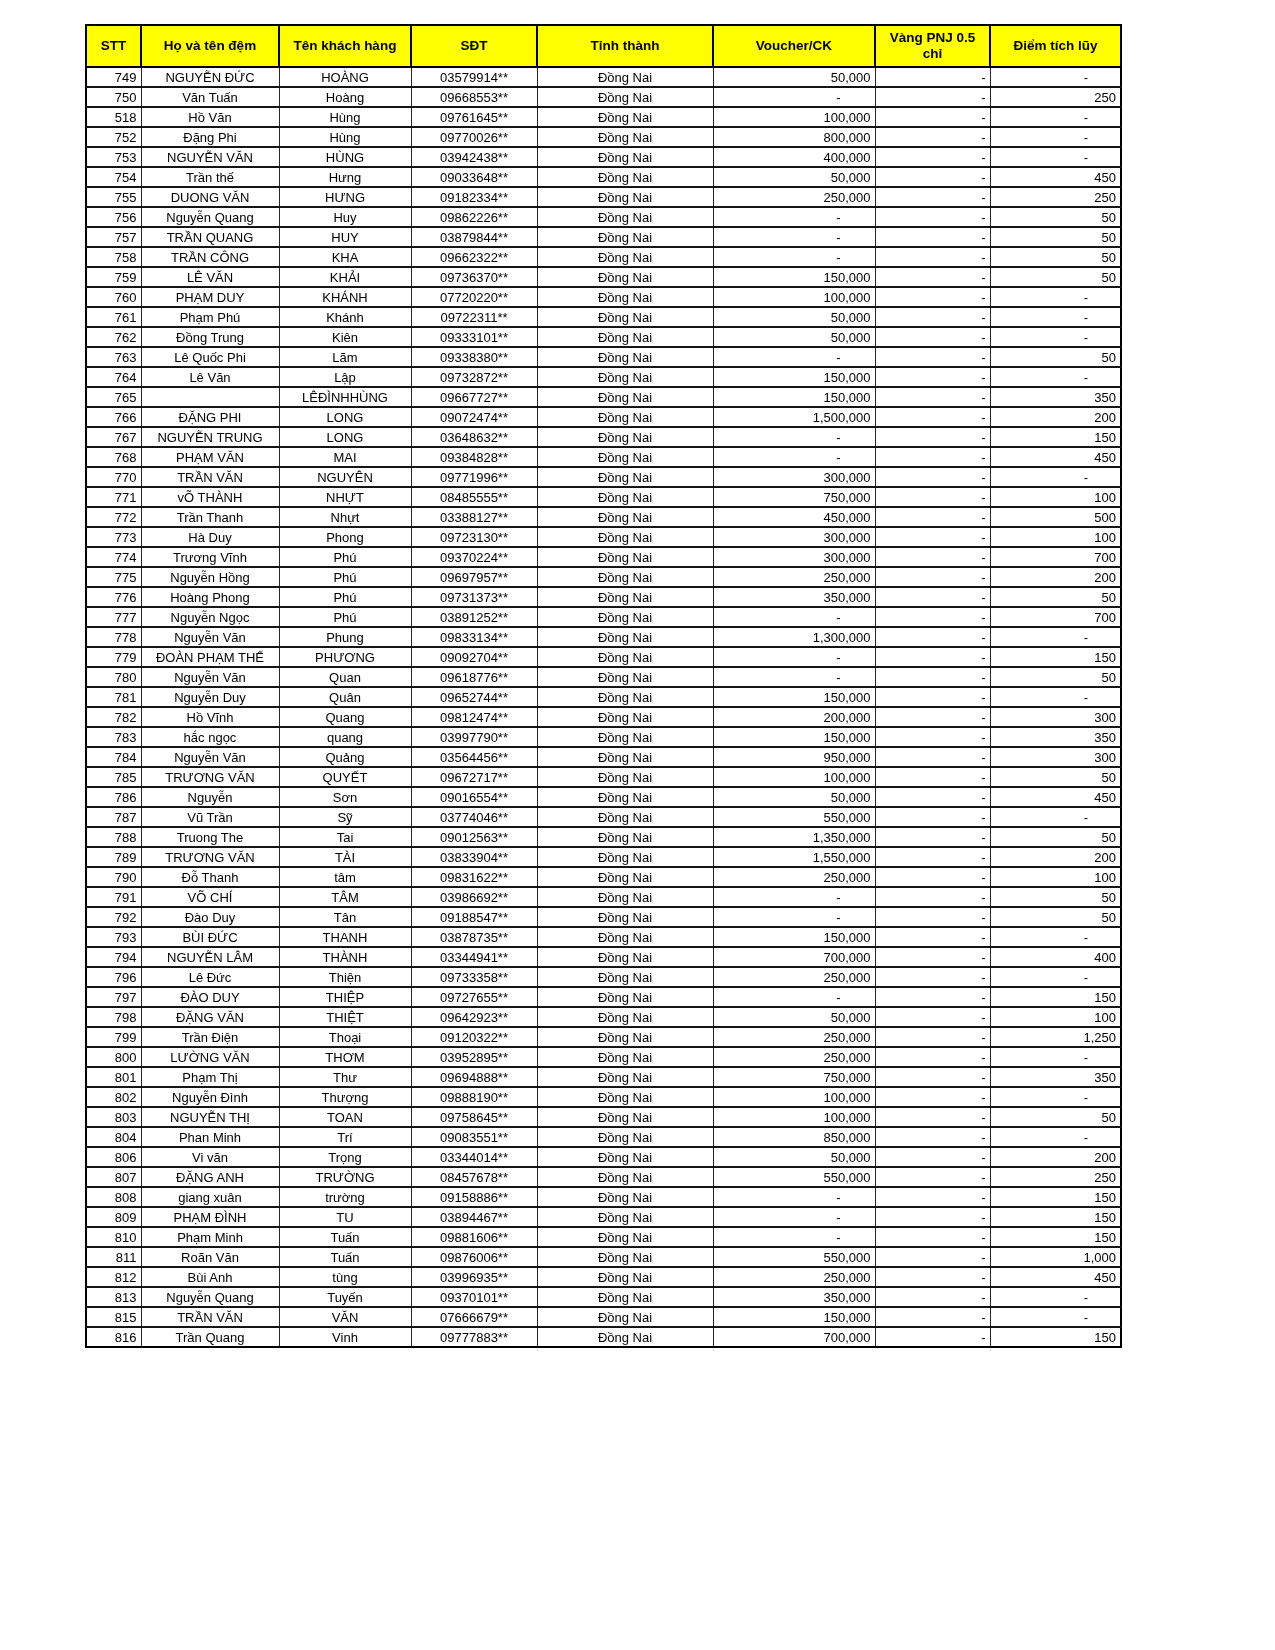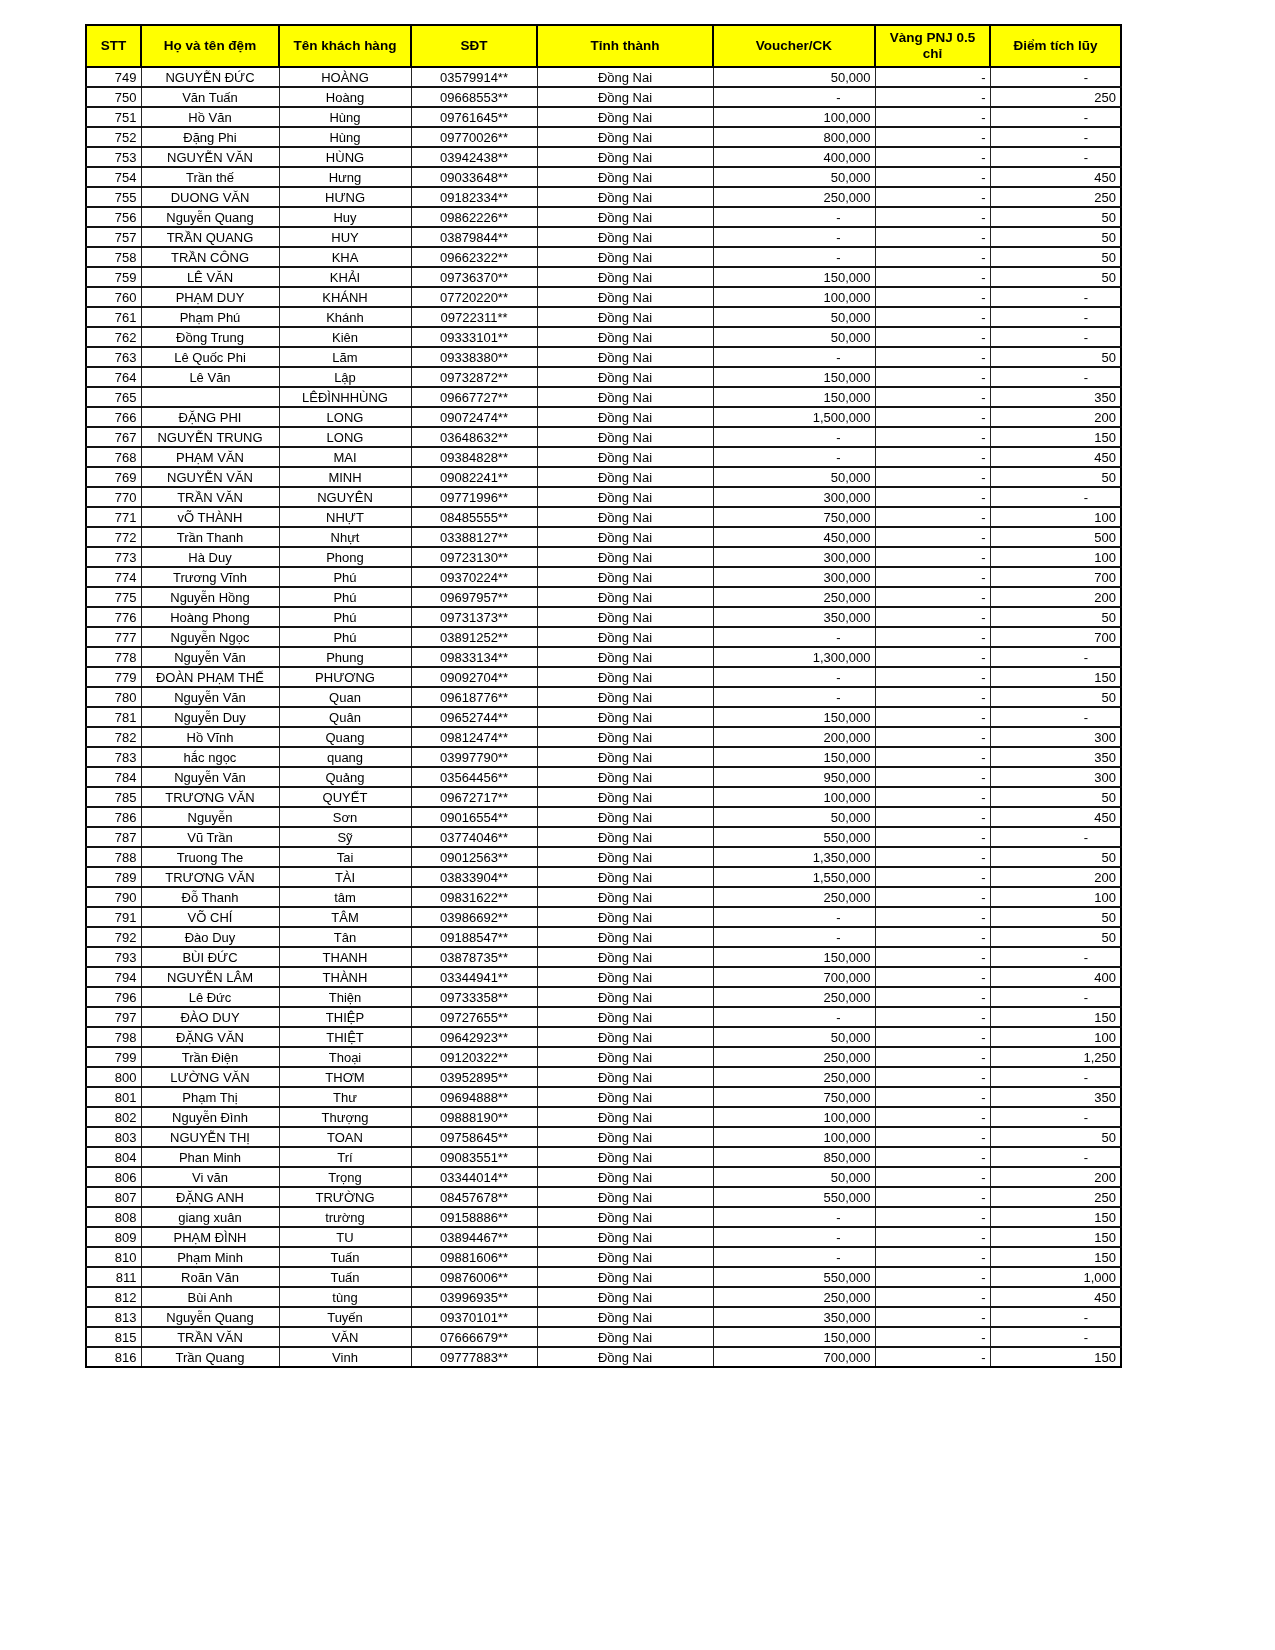--- a/index.html
+++ b/index.html
@@ -104,21 +104,21 @@
           <td class="col-stt">750</td>
           <td class="col-name1">Văn Tuấn</td>
           <td class="col-name2">Hoàng</td>
           <td class="col-phone">09668553**</td>
           <td class="col-province">Đồng Nai</td>
           <td class="col-voucher dash">-</td>
           <td class="col-gold dash">-</td>
           <td class="col-points">250</td>
         </tr>
         <tr>
-          <td class="col-stt">751</td>
+          <td class="col-stt">518</td>
           <td class="col-name1">Hồ Văn</td>
           <td class="col-name2">Hùng</td>
           <td class="col-phone">09761645**</td>
           <td class="col-province">Đồng Nai</td>
           <td class="col-voucher">100,000</td>
           <td class="col-gold dash">-</td>
           <td class="col-points dash">-</td>
         </tr>
         <tr>
           <td class="col-stt">752</td>
@@ -282,30 +282,20 @@
         </tr>
         <tr>
           <td class="col-stt">768</td>
           <td class="col-name1">PHẠM VĂN</td>
           <td class="col-name2">MAI</td>
           <td class="col-phone">09384828**</td>
           <td class="col-province">Đồng Nai</td>
           <td class="col-voucher dash">-</td>
           <td class="col-gold dash">-</td>
           <td class="col-points">450</td>
-        </tr>
-        <tr>
-          <td class="col-stt">769</td>
-          <td class="col-name1">NGUYỄN VĂN</td>
-          <td class="col-name2">MINH</td>
-          <td class="col-phone">09082241**</td>
-          <td class="col-province">Đồng Nai</td>
-          <td class="col-voucher">50,000</td>
-          <td class="col-gold dash">-</td>
-          <td class="col-points">50</td>
         </tr>
         <tr>
           <td class="col-stt">770</td>
           <td class="col-name1">TRẦN VĂN</td>
           <td class="col-name2">NGUYÊN</td>
           <td class="col-phone">09771996**</td>
           <td class="col-province">Đồng Nai</td>
           <td class="col-voucher">300,000</td>
           <td class="col-gold dash">-</td>
           <td class="col-points dash">-</td>

